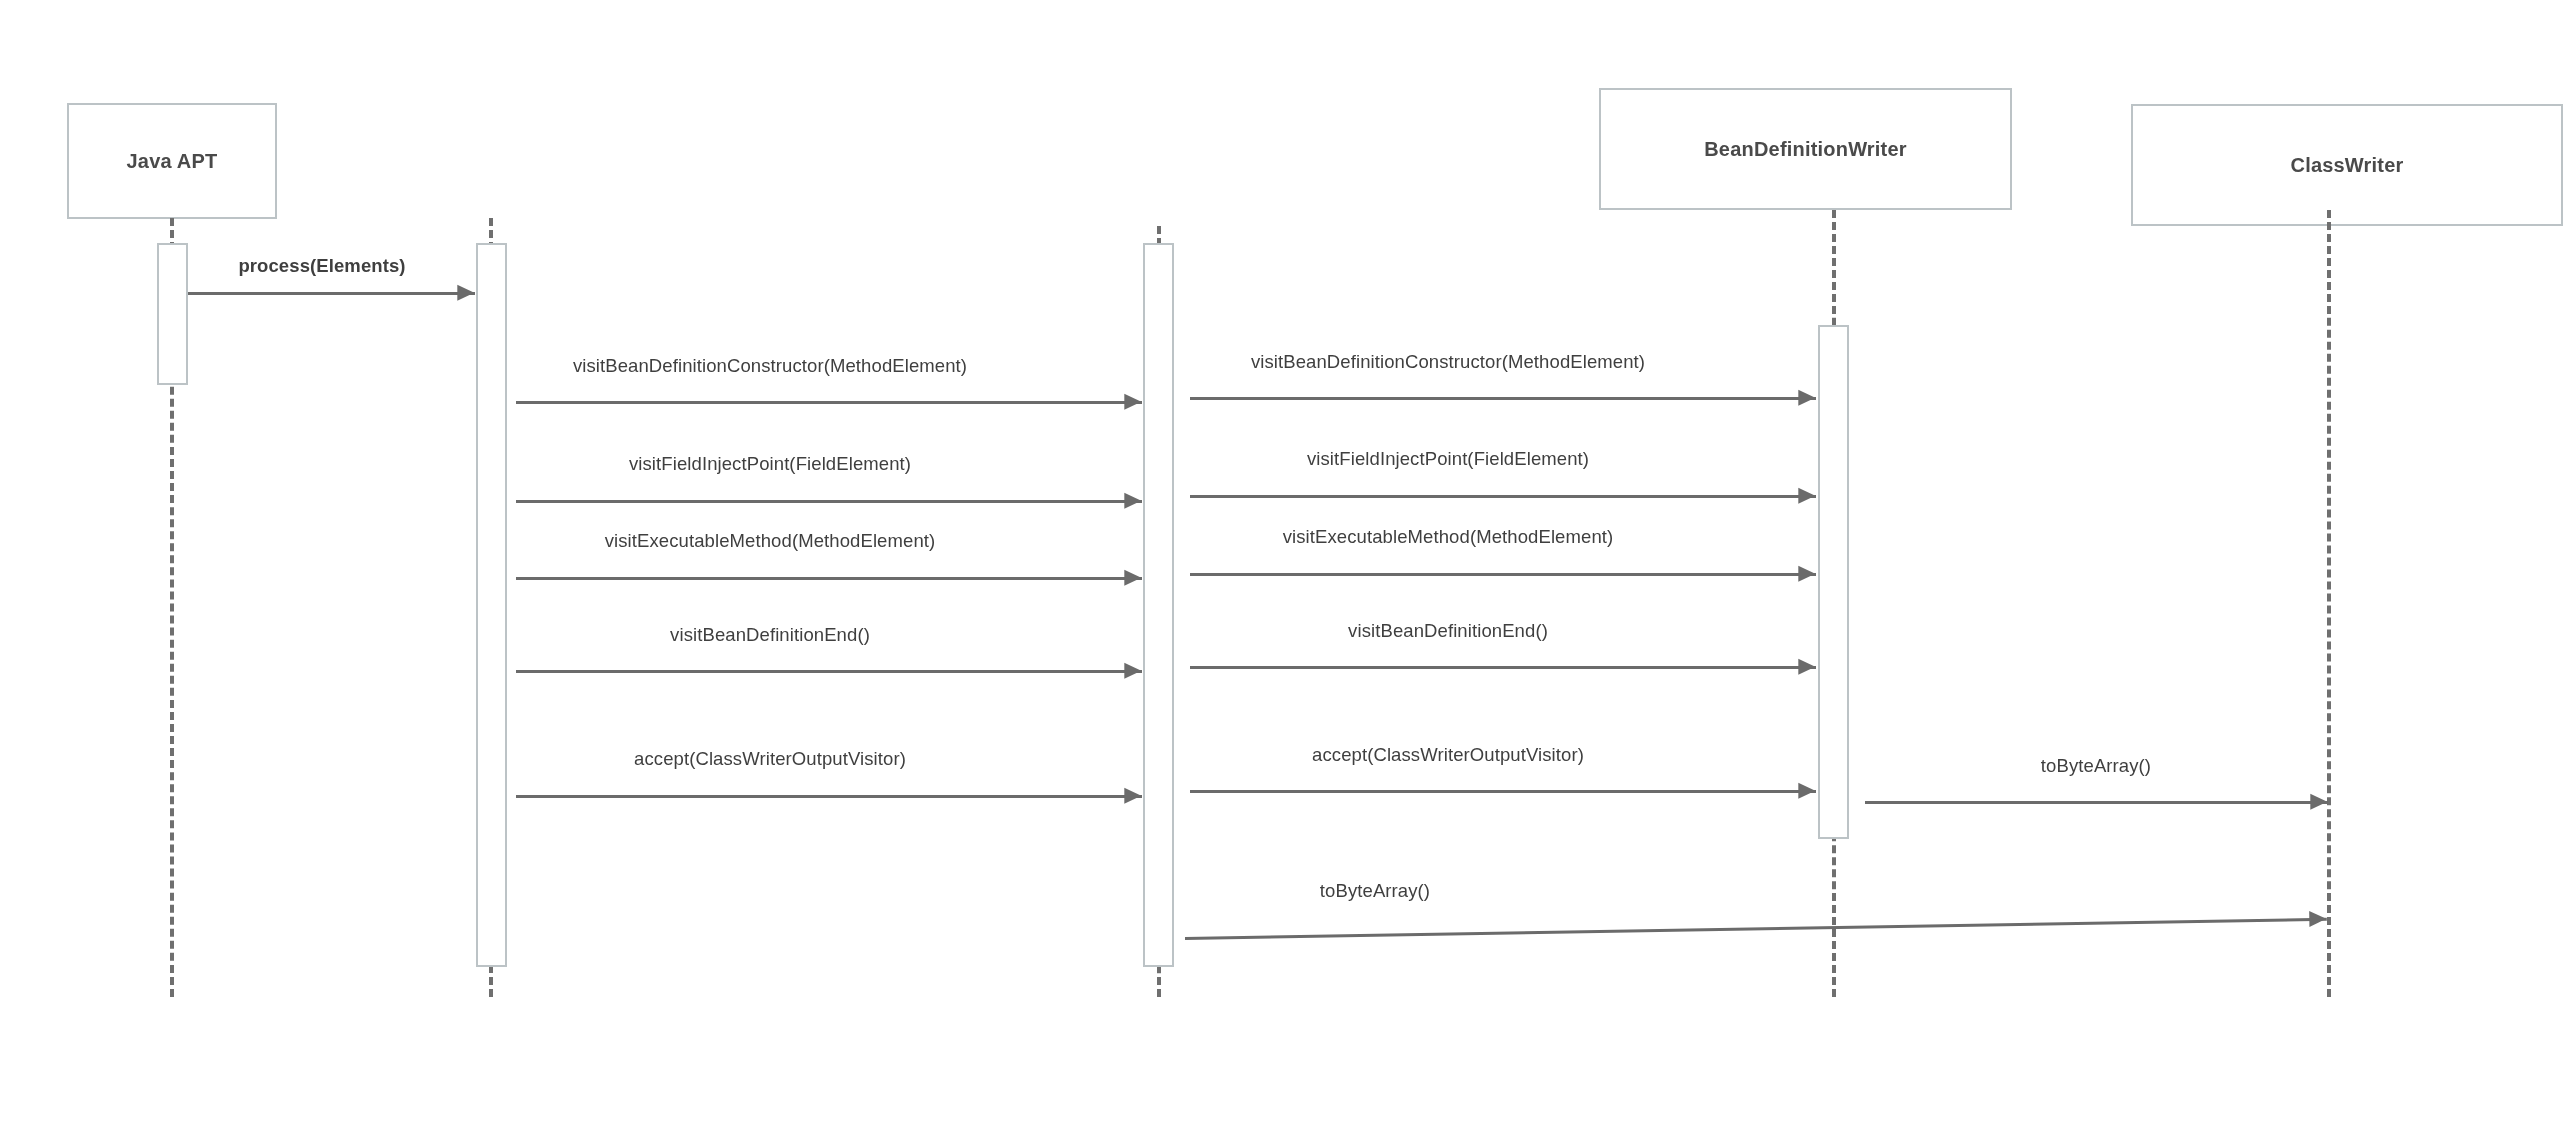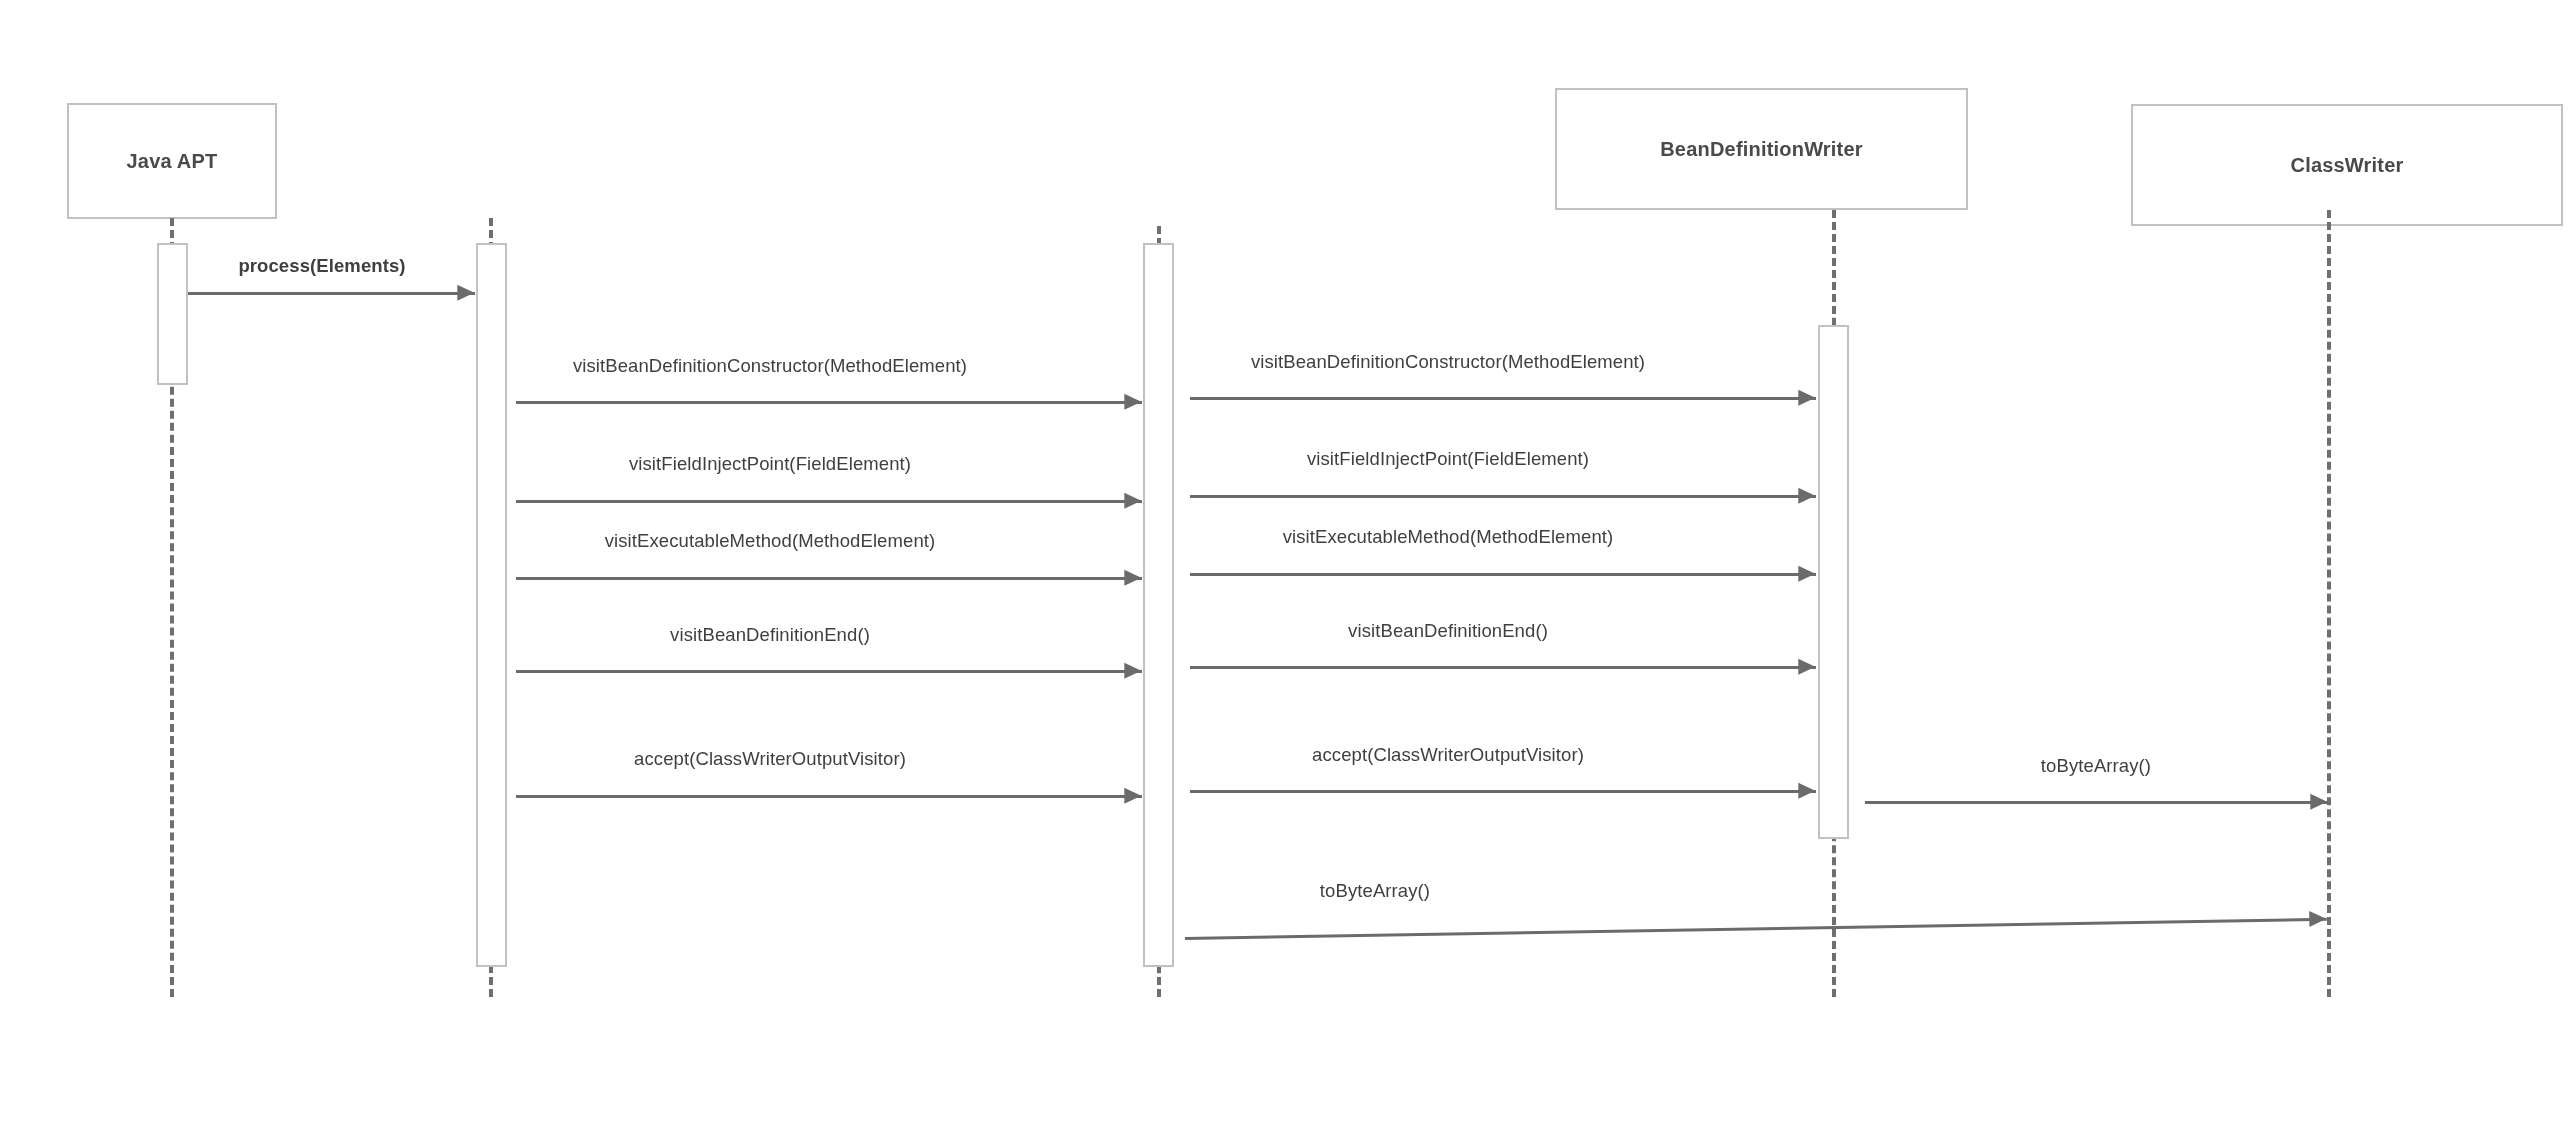--- a/index.html
+++ b/index.html
@@ -87,21 +87,21 @@
   }
 </style>
 </head>
 <body>
 
 <div id="canvas">
 
   <div class="participant-box" style="left:67px;top:103px;width:210px;height:116px;">
     <div class="participant-label">Java APT</div>
   </div>
-  <div class="participant-box" style="left:1555px;top:88px;width:413px;height:122px;">
+  <div class="participant-box" style="left:1599px;top:88px;width:413px;height:122px;">
     <div class="participant-label">BeanDefinitionWriter</div>
   </div>
   <div class="participant-box" style="left:2131px;top:104px;width:432px;height:122px;">
     <div class="participant-label">ClassWriter</div>
   </div>
 
   <div class="lifeline" style="left:170px;top:218px;height:779px;"></div>
   <div class="lifeline" style="left:489px;top:218px;height:779px;"></div>
   <div class="lifeline" style="left:1157px;top:226px;height:771px;"></div>
   <div class="lifeline" style="left:1832px;top:210px;height:787px;"></div>

